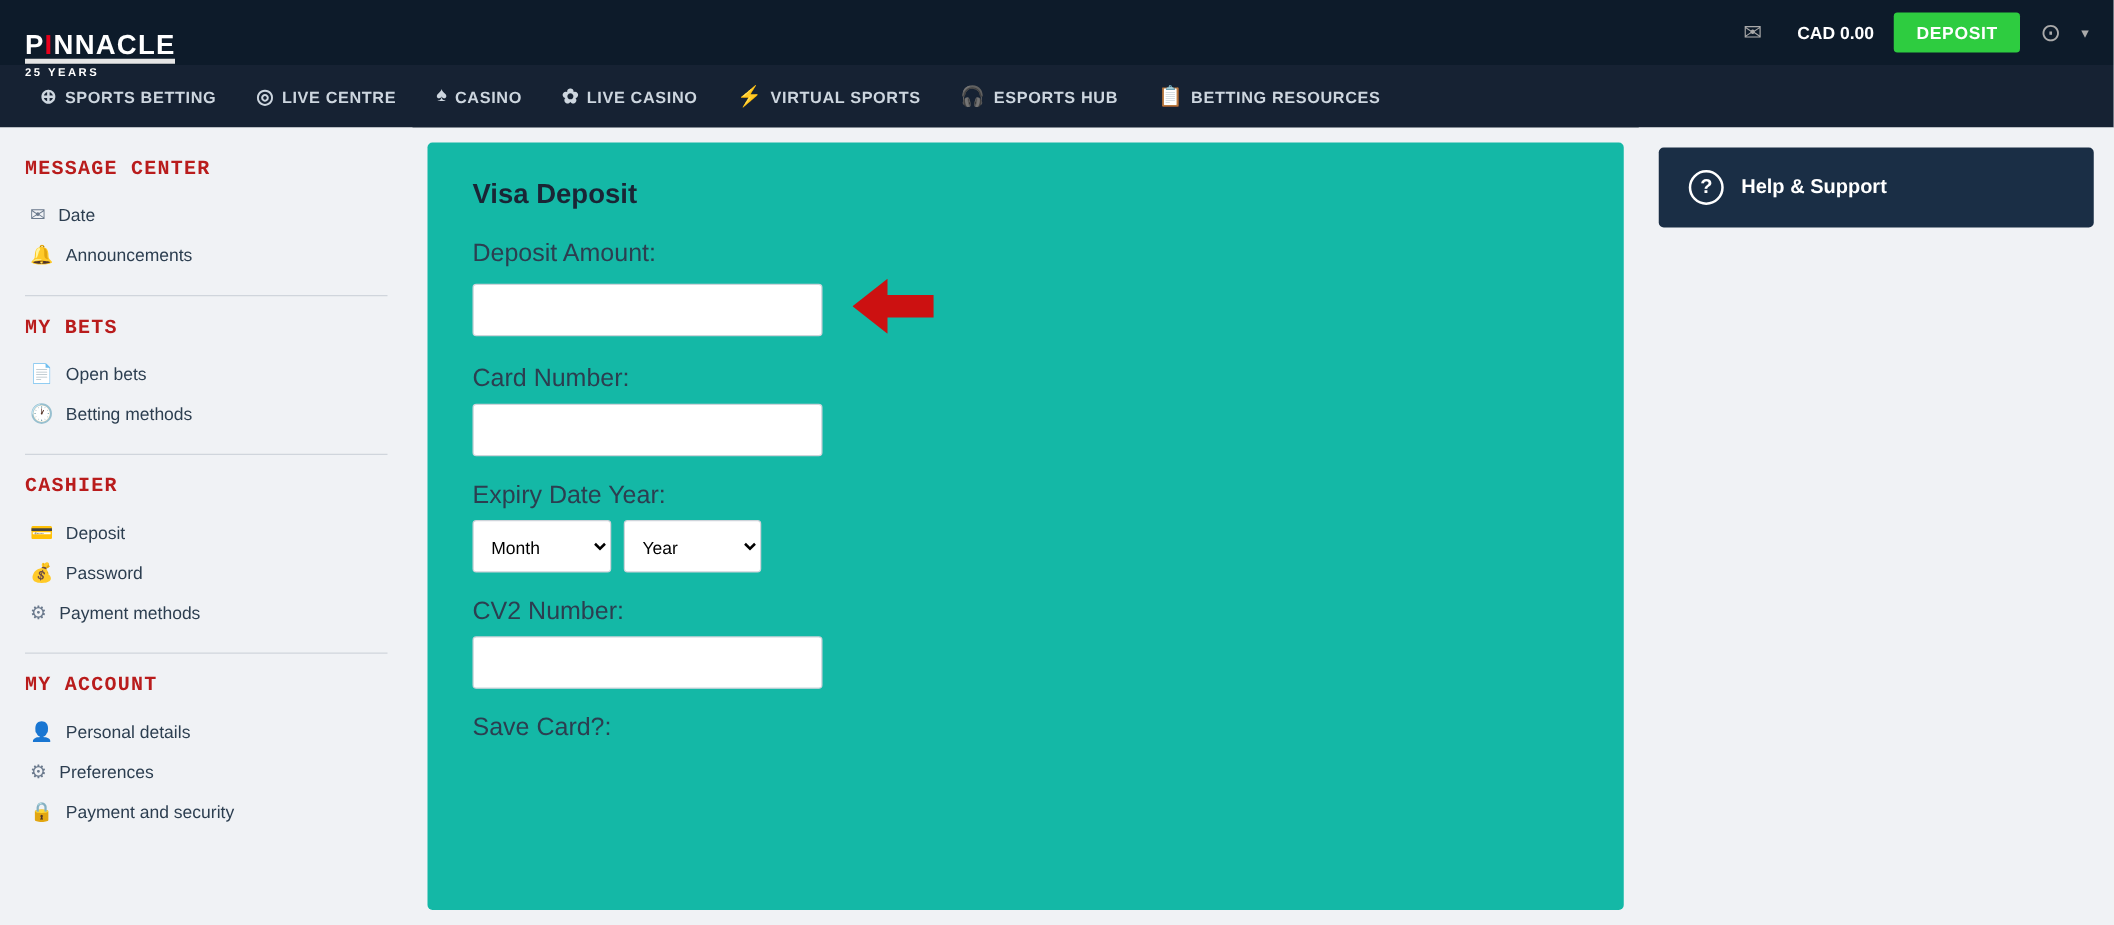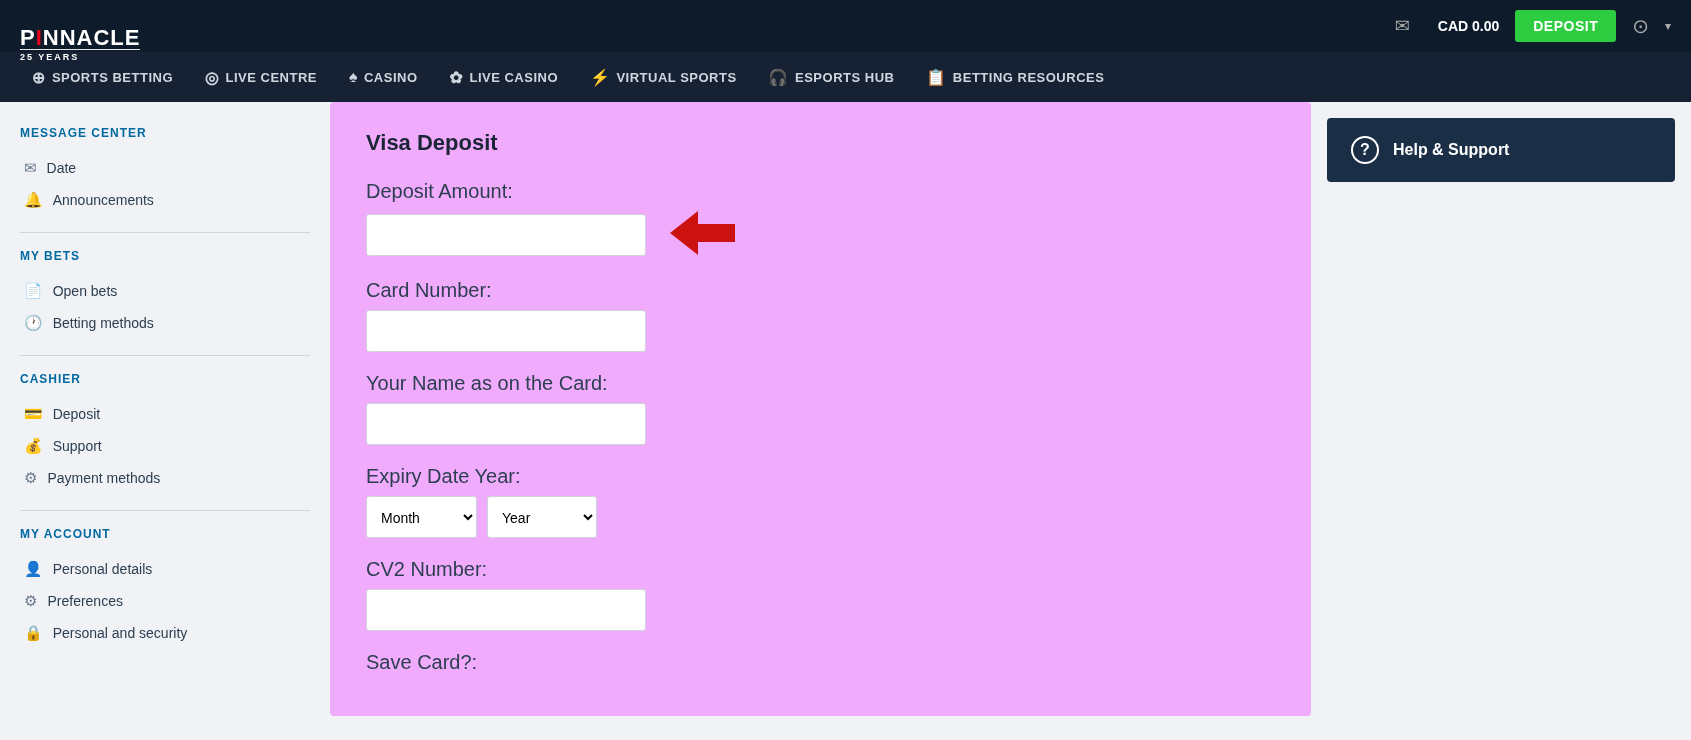--- a/index.html
+++ b/index.html
@@ -18,21 +18,21 @@
       display: flex;
       align-items: center;
       color: white;
       font-weight: 900;
       font-size: 22px;
       letter-spacing: 1px;
     }
     .logo-text { display: flex; flex-direction: column; margin-top: 36px; }
     .logo-pinnacle { color: white; font-size: 22px; font-weight: 900; line-height: 1; }
     .logo-pinnacle span { color: #e8001c; }
-    .logo-years { color: white; font-size: 9px; letter-spacing: 2px; border-top: 1px solid #e5e5e5; padding-top: 2px; }
+    .logo-years { color: white; font-size: 9px; letter-spacing: 2px; border-top: 4px solid #e5e5e5; padding-top: 2px; }
     .top-bar-right {
       display: flex;
       align-items: center;
       gap: 16px;
     }
     .message-icon { color: #aaa; font-size: 18px; cursor: pointer; }
     .balance { color: white; font-size: 14px; font-weight: 600; margin-left: 12px; }
     .deposit-btn {
       background: #2ecc40;
       color: white;
@@ -79,47 +79,49 @@
     }
 
     
     .sidebar {
       width: 330px;
       background: #f0f2f5;
       padding: 24px 20px;
       flex-shrink: 0;
     }
     .sidebar-section-title {
-      font-size: 12px;
+      font-size: 16px;
       font-weight: 700;
-      color: #0369a1;
+      color: #b91c1c;
       letter-spacing: 1px;
       margin-bottom: 12px;
       text-transform: uppercase;
+      font-family: Liberation Mono, monospace;
     }
     .sidebar-divider {
       border: none;
       border-top: 1px solid #d0d5dc;
       margin: 16px 0;
     }
     .sidebar-item {
       display: flex;
       align-items: center;
       gap: 10px;
       padding: 7px 4px;
       cursor: pointer;
       color: #2c3e50;
       font-size: 14px;
     }
     .sidebar-item-icon { font-size: 15px; color: #6b7a8d; }
 
     
     .main-content {
       flex: 1;
-      background: #f0abfc;
+      background: #14b8a6;
+      margin: 12px;
       border-radius: 4px;
       overflow: hidden;
       position: relative;
       max-height: calc(740px - 102px - 24px);
     }
     .main-inner {
       padding: 28px 36px;
       height: 100%;
       overflow-y: scroll;
     }
@@ -280,41 +282,41 @@
 
     <hr class="sidebar-divider">
 
     <div class="sidebar-section-title">CASHIER</div>
     <div class="sidebar-item">
       <span class="sidebar-item-icon">💳</span>
       <span>Deposit</span>
     </div>
     <div class="sidebar-item">
       <span class="sidebar-item-icon">💰</span>
-      <span>Support</span>
+      <span>Password</span>
     </div>
     <div class="sidebar-item">
       <span class="sidebar-item-icon">⚙</span>
       <span>Payment methods</span>
     </div>
 
     <hr class="sidebar-divider">
 
     <div class="sidebar-section-title">MY ACCOUNT</div>
     <div class="sidebar-item">
       <span class="sidebar-item-icon">👤</span>
       <span>Personal details</span>
     </div>
     <div class="sidebar-item">
       <span class="sidebar-item-icon">⚙</span>
       <span>Preferences</span>
     </div>
     <div class="sidebar-item">
       <span class="sidebar-item-icon">🔒</span>
-      <span>Personal and security</span>
+      <span>Payment and security</span>
     </div>
   </aside>
 
   <div class="main-content">
     <div class="main-inner">
       <h1 class="form-title">Visa Deposit</h1>
 
       <div class="form-group" style="position:relative;">
         <label class="form-label">Deposit Amount:</label>
         <div style="display:flex; align-items:center; gap: 16px; position:relative;">
@@ -328,24 +330,20 @@
         </div>
       </div>
       <div style="margin-bottom:20px;"></div>
 
       <div class="form-group">
         <label class="form-label">Card Number:</label>
         <input class="form-input" type="text" style="">
       </div>
       <div style="margin-bottom:10px;"></div>
 
-      <div class="form-group">
-        <label class="form-label">Your Name as on the Card:</label>
-        <input class="form-input" type="text" style="">
-      </div>
 
       <div class="form-group">
         <label class="form-label">Expiry Date Year:</label>
         <div class="expiry-row">
           <select class="expiry-select" id="month-select">
           <option value="Month">Month</option><option value="January">January</option><option value="February">February</option><option value="March">March</option><option value="April">April</option><option value="May">May</option><option value="June">June</option><option value="July">July</option><option value="August">August</option><option value="September">September</option><option value="October">October</option><option value="November">November</option><option value="December">December</option></select>
           <select class="expiry-select" id="year-select">
           <option value="Year">Year</option><option value="2024">2024</option><option value="2025">2025</option><option value="2026">2026</option><option value="2027">2027</option><option value="2028">2028</option><option value="2029">2029</option><option value="2030">2030</option></select>
         </div>
       </div>

